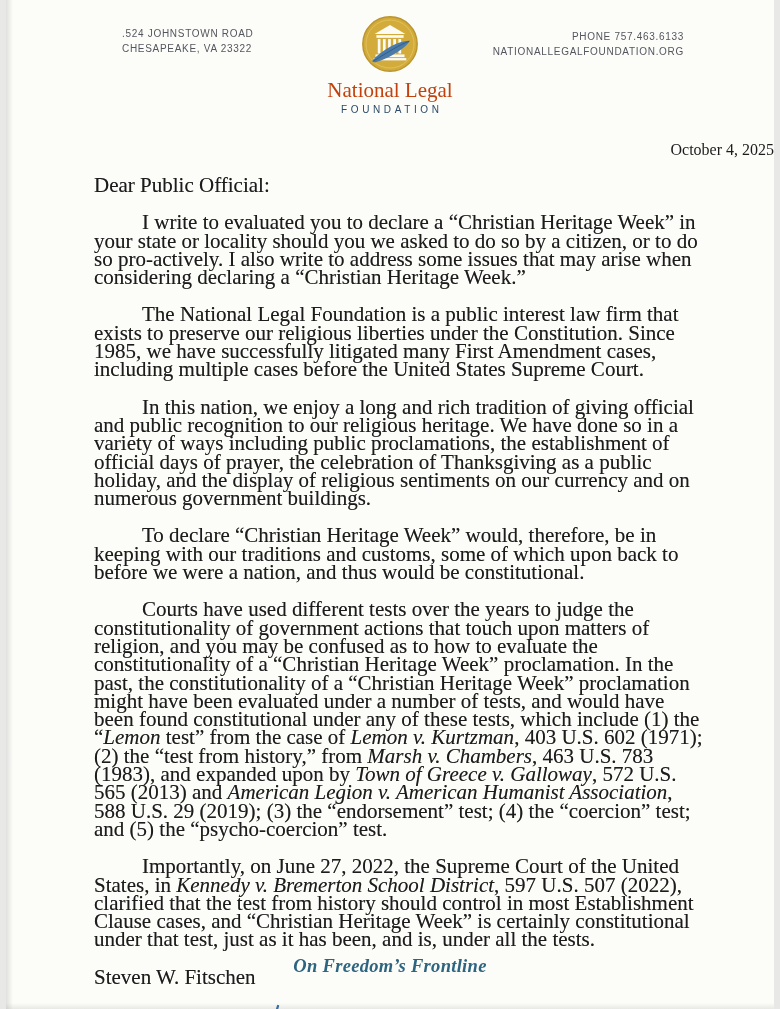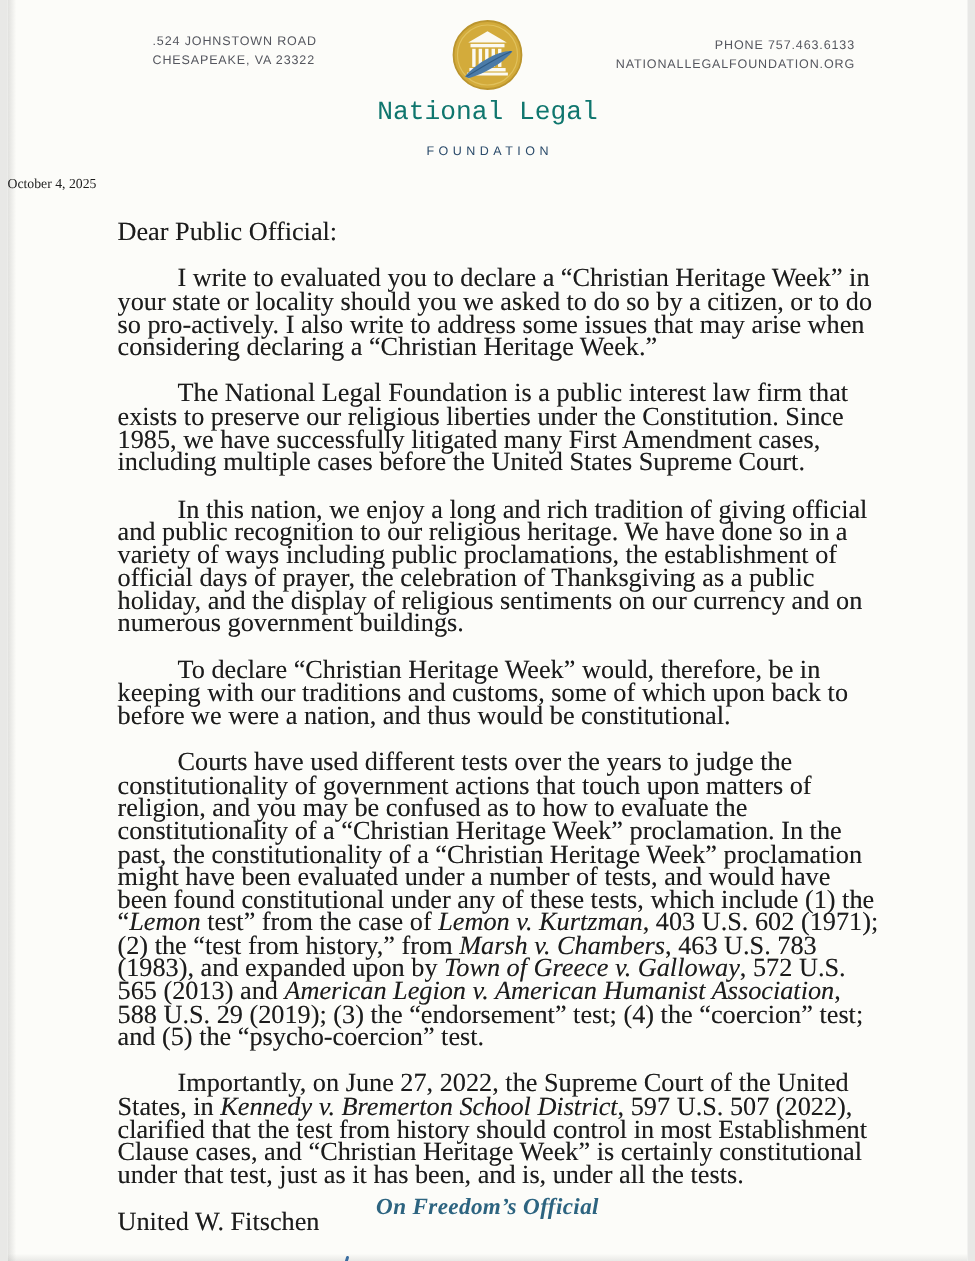--- a/index.html
+++ b/index.html
@@ -27,33 +27,33 @@
   .letterhead{position:absolute;top:0;left:0;right:0;height:120px;}
   .lh-sans{
     font-family:"Liberation Sans", sans-serif;
     font-size:10px;line-height:14.5px;letter-spacing:0.7px;
     color:#54565e;
   }
   .address-block{position:absolute;left:116px;top:27px;text-align:left;}
   .contact-block{position:absolute;right:90px;top:30px;text-align:right;}
   .logo-wrap{position:absolute;left:0;right:0;top:15px;text-align:center;}
   .logo-name{
-    font-family:Liberation Mono, monospace;
-    font-size:21px;color:#0f766e;margin-top:2px;line-height:22px;
+    font-family:Liberation Serif, serif;
+    font-size:21px;color:#c2410c;margin-top:2px;line-height:22px;
   }
   .logo-sub{
     font-family:"Liberation Sans", sans-serif;
-    font-size:10px;letter-spacing:3.6px;color:#2a4a6a;margin-top:14px;
+    font-size:10px;letter-spacing:3.6px;color:#2a4a6a;margin-top:3px;
     text-indent:3.6px; 
   }
 
   
   .date-line{
-    position:absolute;top:141px;left:0;right:0;text-align:left;
-    font-size:11px;
+    position:absolute;top:141px;left:0;right:0;text-align:right;
+    font-size:16px;
   }
   .letter-body{
     position:absolute;top:176px;left:88px;width:612px;
     font-size:21px;line-height:18.3px;
     text-shadow:0 0 0.4px rgba(20,20,20,0.45);
   }
   .letter-body p{margin:0 0 19px 0;}
   .salutation{text-indent:0;}
   .para{text-indent:48px;}
   .it{font-style:italic;}
@@ -117,34 +117,34 @@
   <div class="letter-body">
     <p class="salutation">Dear Public Official:</p>
 
     <p class="para"><span>I write to evaluated you to declare a “Christian Heritage Week” in your state or locality should you we asked to do so by a citizen, or to do so pro-actively. I also write to address some issues that may arise when considering declaring a “Christian Heritage Week.”</span></p>
     <p class="para"><span>The National Legal Foundation is a public interest law firm that exists to preserve our religious liberties under the Constitution. Since 1985, we have successfully litigated many First Amendment cases, including multiple cases before the United States Supreme Court.</span></p>
     <p class="para"><span>In this nation, we enjoy a long and rich tradition of giving official and public recognition to our religious heritage. We have done so in a variety of ways including public proclamations, the establishment of official days of prayer, the celebration of Thanksgiving as a public holiday, and the display of religious sentiments on our currency and on numerous government buildings.</span></p>
     <p class="para"><span>To declare “Christian Heritage Week” would, therefore, be in keeping with our traditions and customs, some of which upon back to before we were a nation, and thus would be constitutional.</span></p>
     <p class="para"><span>Courts have used different tests over the years to judge the constitutionality of government actions that touch upon matters of religion, and you may be confused as to how to evaluate the constitutionality of a “Christian Heritage Week” proclamation.  In the past, the constitutionality of a “Christian Heritage Week” proclamation might have been evaluated under a number of tests, and would have been found constitutional under any of these tests, which include (1) the “</span><span class="it">Lemon</span><span> test” from the case of </span><span class="it">Lemon v. Kurtzman</span><span>, 403 U.S. 602 (1971); (2) the “test from history,” from </span><span class="it">Marsh v. Chambers</span><span>, 463 U.S. 783 (1983), and expanded upon by </span><span class="it">Town of Greece v. Galloway</span><span>, 572 U.S. 565 (2013) and </span><span class="it">American Legion v. American Humanist Association</span><span>, 588 U.S. 29 (2019); (3) the “endorsement” test; (4) the “coercion” test; and (5) the “psycho-coercion” test.</span></p>
     <p class="para"><span>Importantly, on June 27, 2022, the Supreme Court of the United States, in </span><span class="it">Kennedy v. Bremerton School District</span><span>, 597 U.S. 507 (2022), clarified that the test from history should control in most Establishment Clause cases, and “Christian Heritage Week” is certainly constitutional under that test, just as it has been, and is, under all the tests.</span></p>
 
-    <p class="signer-name">United W. Fitschen</p>
+    <p class="signer-name">Steven W. Fitschen</p>
 
     <span class="signature-ink">
       <svg width="300" height="62" viewBox="0 0 300 62" aria-hidden="true">
         <g fill="none" stroke="#3a6da0" stroke-width="2.3" stroke-linecap="round">
           <path d="M24 16 C 12 6 4 18 13 24 C 22 29 19 42 8 47"></path>
           <path d="M28 38 c 3 -8 10 -7 8 -1 c -2 6 -9 7 -7 1 m 10 2 c 2 -8 8 -9 8 -2 m 2 -4 c -1 6 3 8 8 1 m 4 -5 c -4 8 1 11 7 4 c 3 -4 6 -8 9 -9 c -2 6 -3 10 0 13"></path>
           <path d="M106 20 l 7 22 l 8 -16 l 7 16 l 9 -24"></path>
           <path d="M146 34 C 151 29 156 30 158 34"></path>
           <path d="M188 5 C 183 22 176 45 167 58"></path>
           <path d="M158 34 C 192 19 264 17 284 27"></path>
           <path d="M284 27 C 263 38 192 42 158 34"></path>
         </g>
         <circle cx="140" cy="42" r="2" fill="#3a6da0"></circle>
       </svg>
     </span>
 
     <p class="signer-title">Humanist</p>
   </div>
 
-  <div class="footer-tagline">On Freedom’s Official</div>
+  <div class="footer-tagline">On Freedom’s Frontline</div>
 </div>
 
 </body></html>

